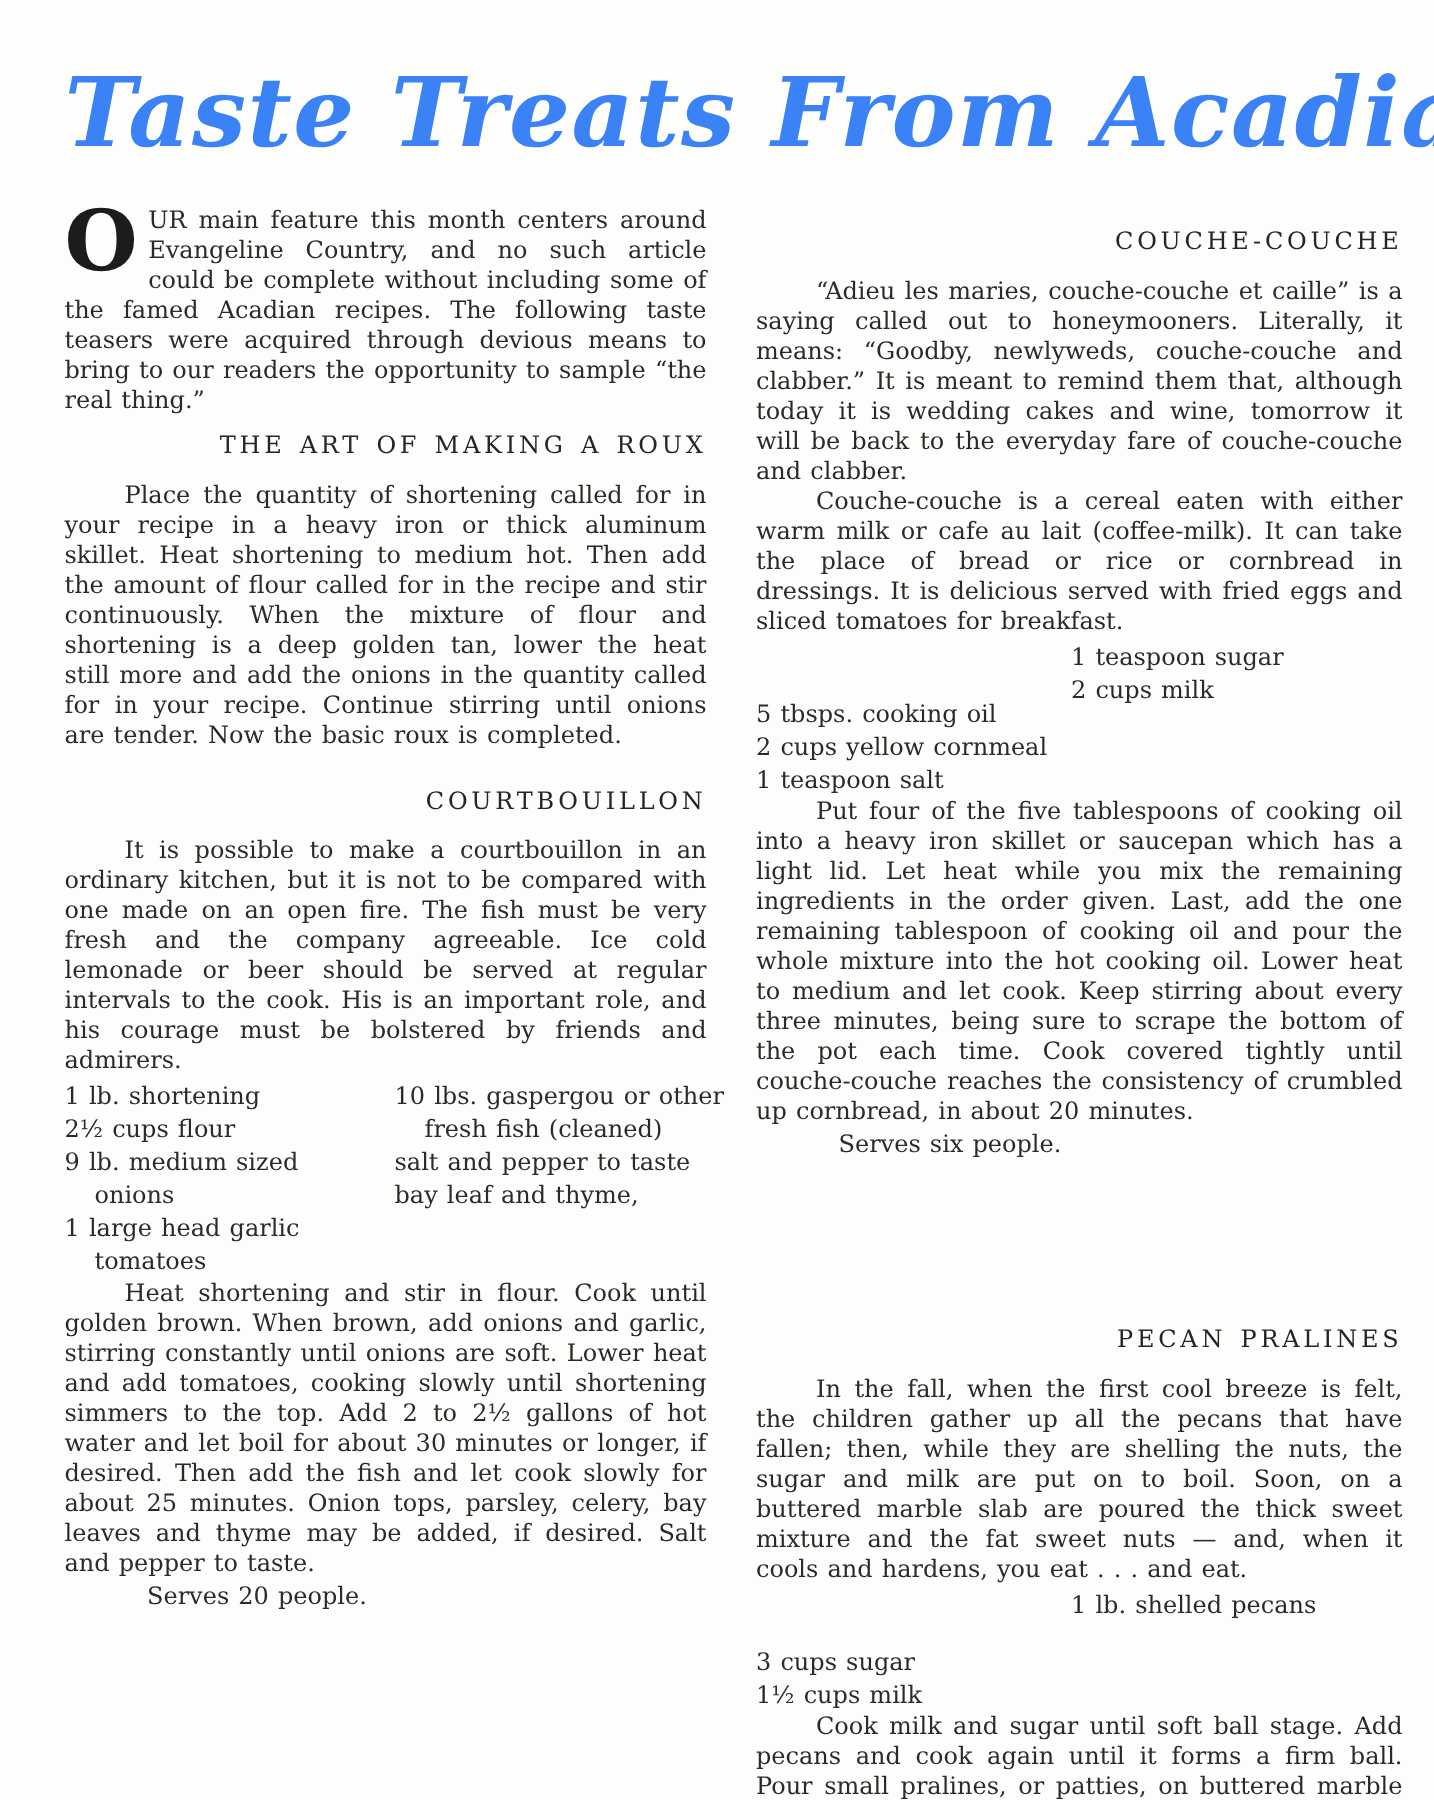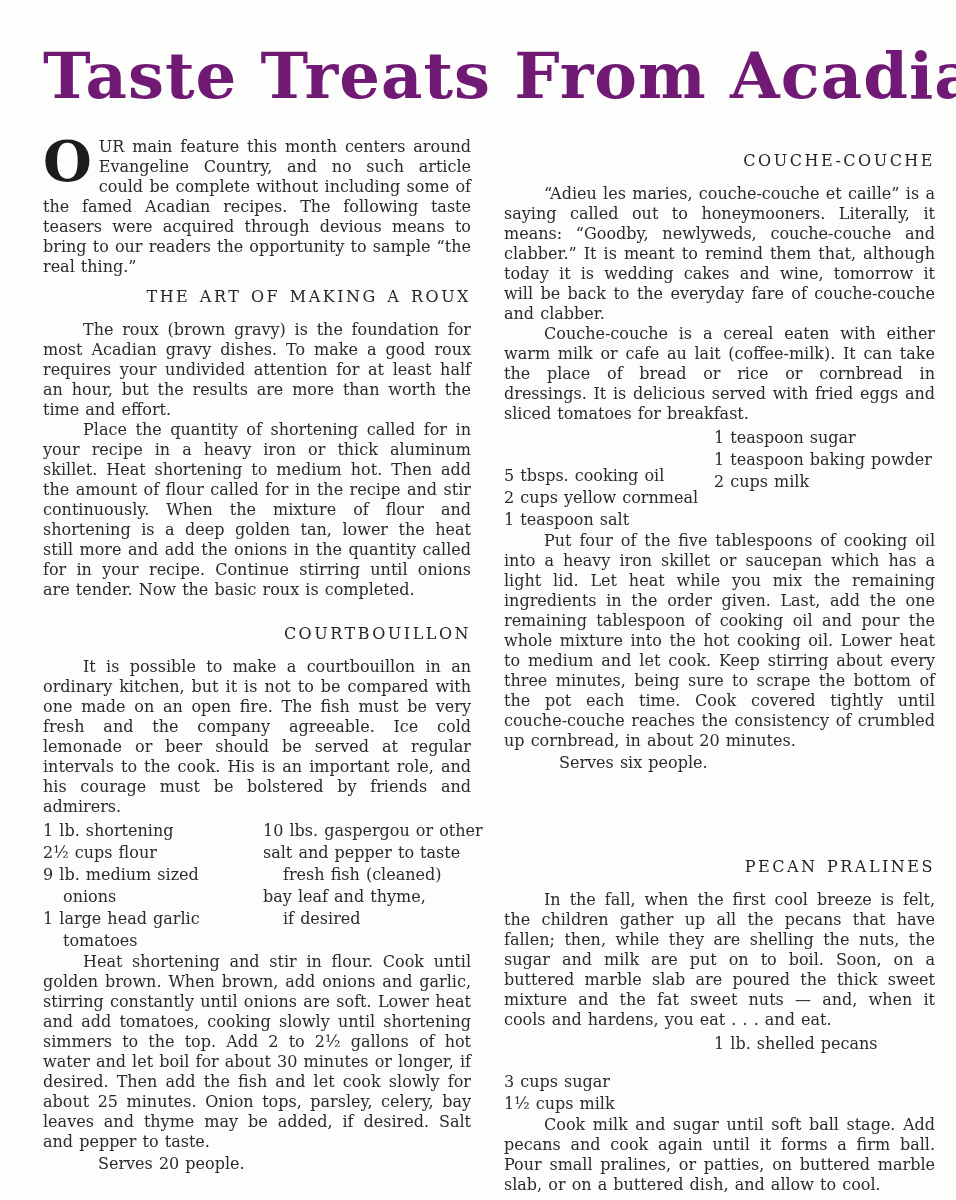--- a/index.html
+++ b/index.html
@@ -13,24 +13,25 @@
   .page{
     width:956px;height:1200px;
     box-sizing:border-box;
     padding:42px 21px 0 43px;
   }
   .article-title{
     text-align:right;
     font-size:64px;
     font-weight:bold;
     letter-spacing:1px;
-    color:#701a75;
+    color:#3b82f6;
     margin:0 0 28px 0;
     line-height:1.05;
     white-space:nowrap;
+    font-style:italic;
   }
   .columns{
     display:flex;
     gap:33px;
     align-items:flex-start;
   }
   .col{
     width:428px;
     font-size:16px;
     line-height:20px;
@@ -55,21 +56,21 @@
     text-align:right;
     text-indent:0;
     font-size:16px;
     letter-spacing:2.5px;
     margin:24px 0 13px 0;
     color:#262524;
     word-spacing:2px;
   }
   .sec-heading.first-right{margin-top:14px;}
   .sec-heading.roux{margin-top:10px;}
-  .sec-heading.pralines{margin-top:84px;}
+  .sec-heading.pralines{margin-top:110px;}
   .ing-block{
     display:flex;
     margin:3px 0 0 0;
     line-height:22px;
     text-align:left;
   }
   .ing-col-left{width:220px;flex:none;}
   .ing-col-left.narrow{width:210px;margin-top:38px;}
   .ing-col-right{flex:1;}
   .ing-line{white-space:nowrap;}
@@ -88,41 +89,39 @@
 
   <h1 class="article-title">Taste Treats From Acadia</h1>
 
   <div class="columns">
 
     <div class="col col-left">
 
       <p class="body-para intro-para"><span class="dropcap">O</span><span>UR main feature this month centers around Evangeline Country, and no such article could be complete without including some of the famed Acadian recipes. The following taste teasers were acquired through devious means to bring to our readers the opportunity to sample “the real thing.”</span></p>
 
       <p class="sec-heading roux">THE ART OF MAKING A ROUX</p>
-      <p class="body-para">The roux (brown gravy) is the foundation for most Acadian gravy dishes. To make a good roux requires your undivided attention for at least half an hour, but the results are more than worth the time and effort.</p>
       <p class="body-para">Place the quantity of shortening called for in your recipe in a heavy iron or thick aluminum skillet. Heat shortening to medium hot. Then add the amount of flour called for in the recipe and stir continuously. When the mixture of flour and shortening is a deep golden tan, lower the heat still more and add the onions in the quantity called for in your recipe. Continue stirring until onions are tender. Now the basic roux is completed.</p>
 
       <p class="sec-heading">COURTBOUILLON</p>
       <p class="body-para">It is possible to make a courtbouillon in an ordinary kitchen, but it is not to be compared with one made on an open fire. The fish must be very fresh and the company agreeable. Ice cold lemonade or beer should be served at regular intervals to the cook. His is an important role, and his courage must be bolstered by friends and admirers.</p>
 
       <div class="ing-block">
         <div class="ing-col-left">
           <div class="ing-line">1 lb. shortening</div>
           <div class="ing-line">2½ cups flour</div>
           <div class="ing-line">9 lb. medium sized</div>
           <div class="ing-line indent">onions</div>
           <div class="ing-line">1 large head garlic</div>
           <div class="ing-line indent">tomatoes</div>
         </div>
         <div class="ing-col-right">
           <div class="ing-line">10 lbs. gaspergou or other</div>
+          <div class="ing-line indent">fresh fish (cleaned)</div>
           <div class="ing-line">salt and pepper to taste</div>
-          <div class="ing-line indent">fresh fish (cleaned)</div>
           <div class="ing-line">bay leaf and thyme,</div>
-          <div class="ing-line indent">if desired</div>
         </div>
       </div>
 
       <p class="body-para method">Heat shortening and stir in flour. Cook until golden brown. When brown, add onions and garlic, stirring constantly until onions are soft. Lower heat and add tomatoes, cooking slowly until shortening simmers to the top. Add 2 to 2½ gallons of hot water and let boil for about 30 minutes or longer, if desired. Then add the fish and let cook slowly for about 25 minutes. Onion tops, parsley, celery, bay leaves and thyme may be added, if desired. Salt and pepper to taste.</p>
       <p class="serves">Serves 20 people.</p>
 
     </div>
 
     <div class="col col-right">
 
@@ -131,21 +130,20 @@
       <p class="body-para">Couche-couche is a cereal eaten with either warm milk or cafe au lait (coffee-milk). It can take the place of bread or rice or cornbread in dressings. It is delicious served with fried eggs and sliced tomatoes for breakfast.</p>
 
       <div class="ing-block">
         <div class="ing-col-left narrow">
           <div class="ing-line">5 tbsps. cooking oil</div>
           <div class="ing-line">2 cups yellow cornmeal</div>
           <div class="ing-line">1 teaspoon salt</div>
         </div>
         <div class="ing-col-right">
           <div class="ing-line">1 teaspoon sugar</div>
-          <div class="ing-line">1 teaspoon baking powder</div>
           <div class="ing-line">2 cups milk</div>
         </div>
       </div>
 
       <p class="body-para method">Put four of the five tablespoons of cooking oil into a heavy iron skillet or saucepan which has a light lid. Let heat while you mix the remaining ingredients in the order given. Last, add the one remaining tablespoon of cooking oil and pour the whole mixture into the hot cooking oil. Lower heat to medium and let cook. Keep stirring about every three minutes, being sure to scrape the bottom of the pot each time. Cook covered tightly until couche-couche reaches the consistency of crumbled up cornbread, in about 20 minutes.</p>
       <p class="serves">Serves six people.</p>
 
       <p class="sec-heading pralines">PECAN PRALINES</p>
       <p class="body-para">In the fall, when the first cool breeze is felt, the children gather up all the pecans that have fallen; then, while they are shelling the nuts, the sugar and milk are put on to boil. Soon, on a buttered marble slab are poured the thick sweet mixture and the fat sweet nuts — and, when it cools and hardens, you eat . . . and eat.</p>
 

